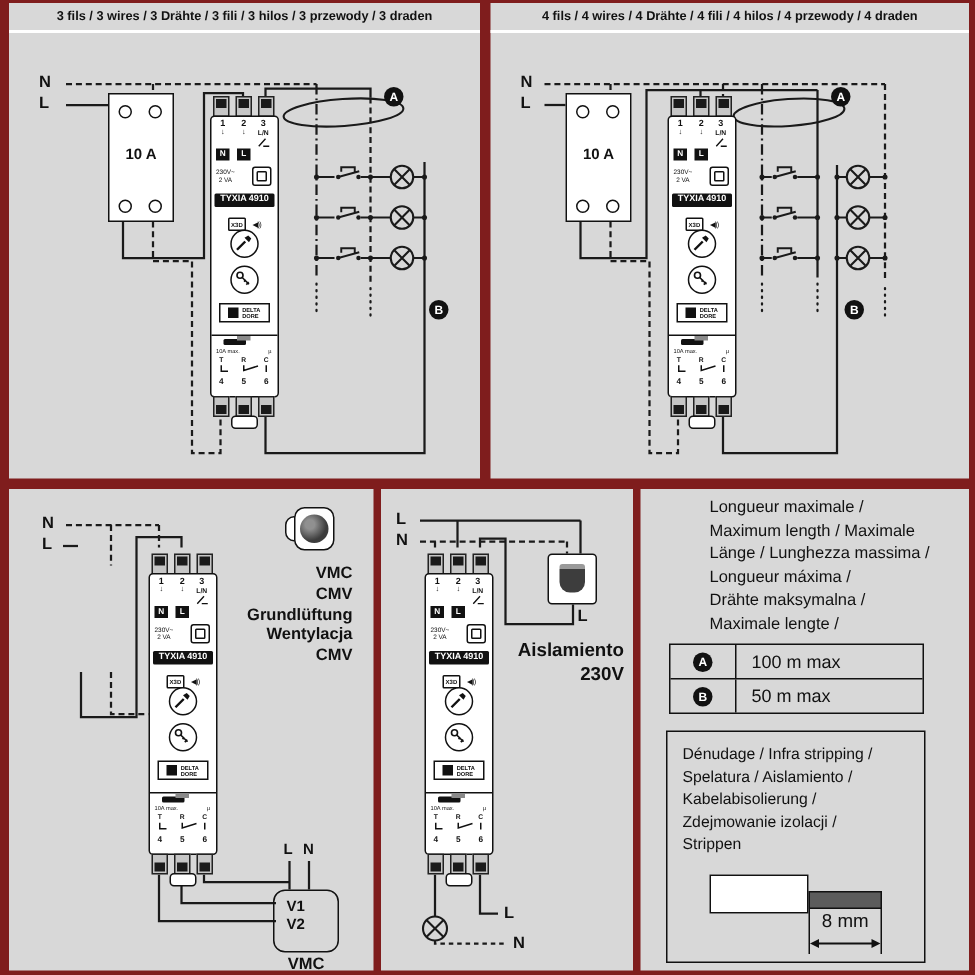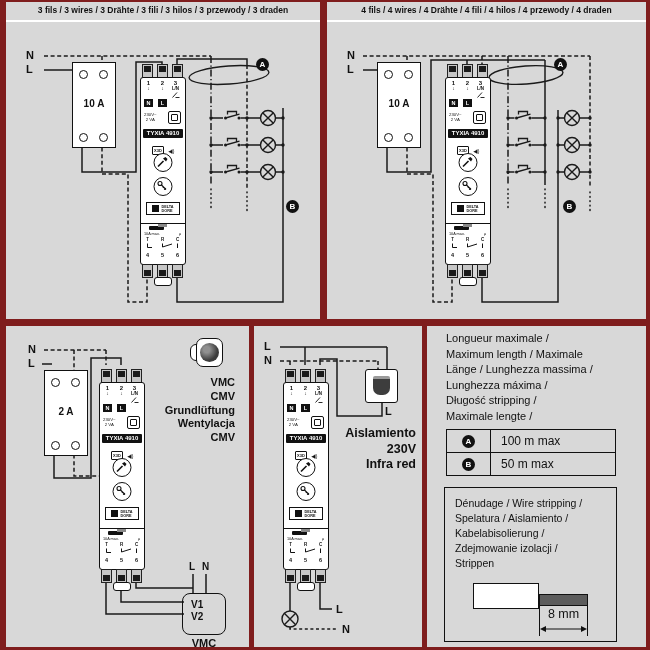--- a/index.html
+++ b/index.html
@@ -65,21 +65,21 @@
   
   .irbox{position:absolute;width:33px;height:34px;border:1.5px solid #111;border-radius:3px;background:#fff;box-sizing:border-box;}
   .irsensor{position:absolute;left:7px;top:6px;width:17px;height:19px;background:linear-gradient(#9a9a9a 0 3px,#3d3d3d 3px);border-radius:2px 2px 7px 7px;}
   
   .vmcbox{position:absolute;width:44px;height:42px;border:1.5px solid #111;border-radius:8px;box-sizing:border-box;}
   .vmcbox .v{position:absolute;left:8px;font-size:10px;font-weight:bold;line-height:11px;}
   .textblock{position:absolute;font-weight:bold;text-align:right;}
   .textblock span{display:block;}
   
   .mltext{position:absolute;left:19px;top:5px;width:196px;font-size:11px;line-height:15.6px;}
-  .mltext span{display:block;}
+  .mltext span{display:block;margin-left:27px;}
   .mtable{position:absolute;left:19px;top:103px;width:170px;border:1.3px solid #111;box-sizing:border-box;}
   .mrow{display:flex;height:22px;align-items:center;position:relative;}
   .mrow+.mrow{border-top:1.3px solid #111;}
   .mrow .c1{width:44px;height:100%;border-right:1.3px solid #111;box-sizing:border-box;display:flex;align-items:center;justify-content:center;}
   .mrow .c1 .badge{position:static;}
   .mrow .c2{flex:1;padding-left:10px;font-size:12px;}
   .stripbox{position:absolute;left:17px;top:161px;width:173px;height:155px;border:1.3px solid #111;box-sizing:border-box;}
   .stripbox .sbt{position:absolute;left:10px;top:8px;font-size:10.5px;line-height:15px;}
   .stripbox .sbt span{display:block;}
   .ins{position:absolute;left:28px;top:95px;width:66px;height:26px;background:#fff;border:1.3px solid #111;box-sizing:border-box;}
@@ -379,27 +379,20 @@
         <path d="M100 257 V288 H178"></path>
         <path d="M187 248 V267 M200 248 V267"></path>
         <path stroke-dasharray="4 2.6" d="M38 24 H100"></path>
         <path stroke-dasharray="4 2.6" d="M68 24 V51"></path>
         <path stroke-dasharray="4 2.6" d="M100 24 V39"></path>
         <path stroke-dasharray="4 2.6" d="M68 122 V150 H93"></path>
       </g>
     </svg>
     <div class="lbl" style="left:22px;top:17px">N</div>
     <div class="lbl" style="left:22px;top:31px">L</div>
-    <div class="breaker" style="left:38px;top:44px">
-      <span class="bk-c c1"></span>
-        <span class="bk-c c2"></span>
-      <span class="bk-c c3"></span>
-        <span class="bk-c c4"></span>
-      <div class="bk-lbl">2 A</div>
-    </div>
     <div class="fan" style="left:190px;top:12px">
         <span class="ear"></span>
         <span class="box"></span>
         <span class="ball"></span>
       </div>
     <div class="textblock" style="left:92px;top:50px;width:137px;font-size:11px;line-height:13.8px">
       <span>VMC</span>
         <span>CMV</span>
         <span>Grundlüftung</span>
         <span>Wentylacja</span>
@@ -506,21 +499,20 @@
     </svg>
     <div class="lbl" style="left:10px;top:14px">L</div>
     <div class="lbl" style="left:10px;top:28px">N</div>
     <div class="irbox" style="left:111px;top:43px">
         <span class="irsensor"></span>
       </div>
     <div class="lbl" style="left:131px;top:79px">L</div>
     <div class="textblock" style="left:30px;top:100px;width:132px;font-size:12.5px;line-height:15.5px">
       <span>Aislamiento</span>
         <span>230V</span>
-        <span>Infra red</span>
     </div>
     <div class="lbl" style="left:82px;top:277px">L</div>
     <div class="lbl" style="left:88px;top:297px">N</div>
 
     <div class="module" style="left:29px;top:43px">
       <div class="clamps top">
           <span class="clamp k1"></span>
           <span class="clamp k2"></span>
           <span class="clamp k3"></span>
         </div>
@@ -588,41 +580,41 @@
         </div>
       <div class="clip"></div>
     </div>
   </div>
 
   <div class="panel" style="left:427px;top:326px;width:219px;height:321px">
     <div class="mltext">
       <span>Longueur maximale /</span>
         <span>Maximum length / Maximale</span>
         <span>Länge / Lunghezza massima /</span>
-      <span>Lunghezza máxima /</span>
-        <span>Długość stripping /</span>
+      <span>Longueur máxima /</span>
+        <span>Drähte maksymalna /</span>
         <span>Maximale lengte /</span>
     </div>
     <div class="mtable">
       <div class="mrow">
         <div class="c1">
             <span class="badge">A</span>
           </div>
         <div class="c2">100 m max</div>
       </div>
       <div class="mrow">
         <div class="c1">
             <span class="badge">B</span>
           </div>
         <div class="c2">50 m max</div>
       </div>
     </div>
     <div class="stripbox">
       <div class="sbt">
-        <span>Dénudage / Wire stripping /</span>
+        <span>Dénudage / Infra stripping /</span>
           <span>Spelatura / Aislamiento /</span>
           <span>Kabelabisolierung /</span>
         <span>Zdejmowanie izolacji /</span>
           <span>Strippen</span>
       </div>
       <div class="ins"></div>
       <div class="cond"></div>
       <div class="tick" style="left:93.5px"></div>
       <div class="tick" style="left:142px"></div>
       <div class="mm">8 mm</div>

